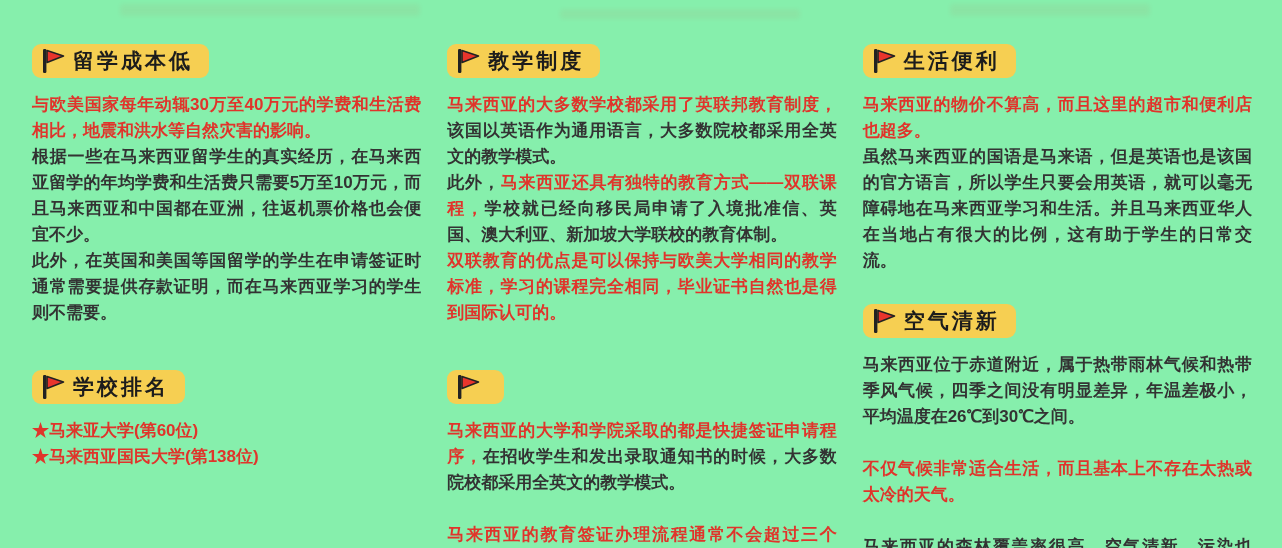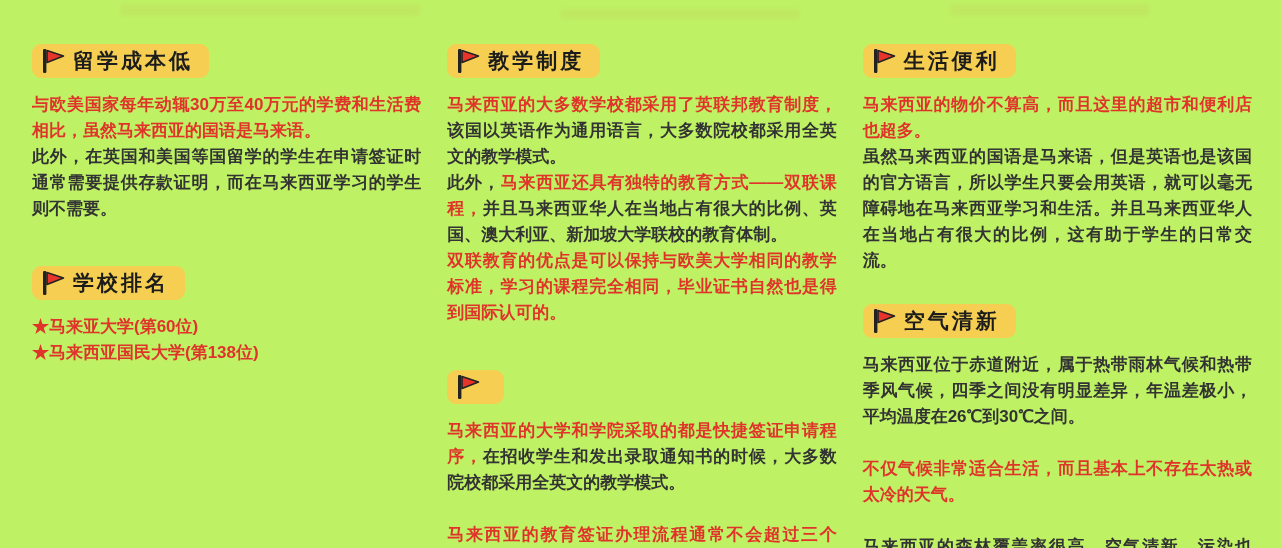--- a/index.html
+++ b/index.html
@@ -5,21 +5,21 @@
   html, body {
     margin: 0;
     padding: 0;
     background: #fffefc;
     font-family: "Liberation Sans", sans-serif;
   }
   .canvas {
     position: relative;
     width: 1282px;
     height: 548px;
-    background: #bef264;
+    background: #86efac;
     overflow: hidden;
   }
   
   .ghost {
     position: absolute;
     background: #e0342b;
     opacity: 0.05;
     filter: blur(2px);
     border-radius: 3px;
   }
@@ -92,21 +92,22 @@
         <div class="section-header">
           <span class="flag-icon">
             <svg width="26" height="28" viewBox="0 0 26 28">
               <rect x="3" y="2" width="3.4" height="24" rx="1.2" fill="#222222"></rect>
               <path d="M7 3.5 L23.5 9 L7 15.5 Z" fill="#e8352c" stroke="#222222" stroke-width="1.6" stroke-linejoin="round"></path>
             </svg>
           </span>
           <span class="section-title">留学成本低</span>
         </div>
         <div class="section-body">
-            <div class="para"><span class="seg-red">与欧美国家每年动辄30万至40万元的学费和生活费相比，虽然马来西亚的国语是马来语。</span></div>
+            <div class="para"><span class="seg-red">与欧美国家每年动辄30万至40万元的学费和生活费相比，地震和洪水等自然灾害的影响。</span></div>
+            <div class="para"><span class="seg-black">根据一些在马来西亚留学生的真实经历，在马来西亚留学的年均学费和生活费只需要5万至10万元，而且马来西亚和中国都在亚洲，往返机票价格也会便宜不少。</span></div>
             <div class="para"><span class="seg-black">此外，在英国和美国等国留学的学生在申请签证时通常需要提供存款证明，而在马来西亚学习的学生则不需要。</span></div>
           </div>
       </div>
 
       <div class="section gap-lg">
         <div class="section-header">
           <span class="flag-icon">
             <svg width="26" height="28" viewBox="0 0 26 28">
               <rect x="3" y="2" width="3.4" height="24" rx="1.2" fill="#222222"></rect>
               <path d="M7 3.5 L23.5 9 L7 15.5 Z" fill="#e8352c" stroke="#222222" stroke-width="1.6" stroke-linejoin="round"></path>
@@ -127,21 +128,21 @@
           <span class="flag-icon">
             <svg width="26" height="28" viewBox="0 0 26 28">
               <rect x="3" y="2" width="3.4" height="24" rx="1.2" fill="#222222"></rect>
               <path d="M7 3.5 L23.5 9 L7 15.5 Z" fill="#e8352c" stroke="#222222" stroke-width="1.6" stroke-linejoin="round"></path>
             </svg>
           </span>
           <span class="section-title">教学制度</span>
         </div>
         <div class="section-body">
             <div class="para"><span class="seg-red">马来西亚的大多数学校都采用了英联邦教育制度，</span><span class="seg-black">该国以英语作为通用语言，大多数院校都采用全英文的教学模式。</span></div>
-            <div class="para"><span class="seg-black">此外，</span><span class="seg-red">马来西亚还具有独特的教育方式——双联课程，</span><span class="seg-black">并且马来西亚华人在当地占有很大的比例、英国、澳大利亚、新加坡大学联校的教育体制。</span></div>
+            <div class="para"><span class="seg-black">此外，</span><span class="seg-red">马来西亚还具有独特的教育方式——双联课程，</span><span class="seg-black">学校就已经向移民局申请了入境批准信、英国、澳大利亚、新加坡大学联校的教育体制。</span></div>
             <div class="para"><span class="seg-red">双联教育的优点是可以保持与欧美大学相同的教学标准，学习的课程完全相同，毕业证书自然也是得到国际认可的。</span></div>
           </div>
       </div>
 
       <div class="section gap-lg">
         <div class="section-header">
           <span class="flag-icon">
             <svg width="26" height="28" viewBox="0 0 26 28">
               <rect x="3" y="2" width="3.4" height="24" rx="1.2" fill="#222222"></rect>
               <path d="M7 3.5 L23.5 9 L7 15.5 Z" fill="#e8352c" stroke="#222222" stroke-width="1.6" stroke-linejoin="round"></path>

